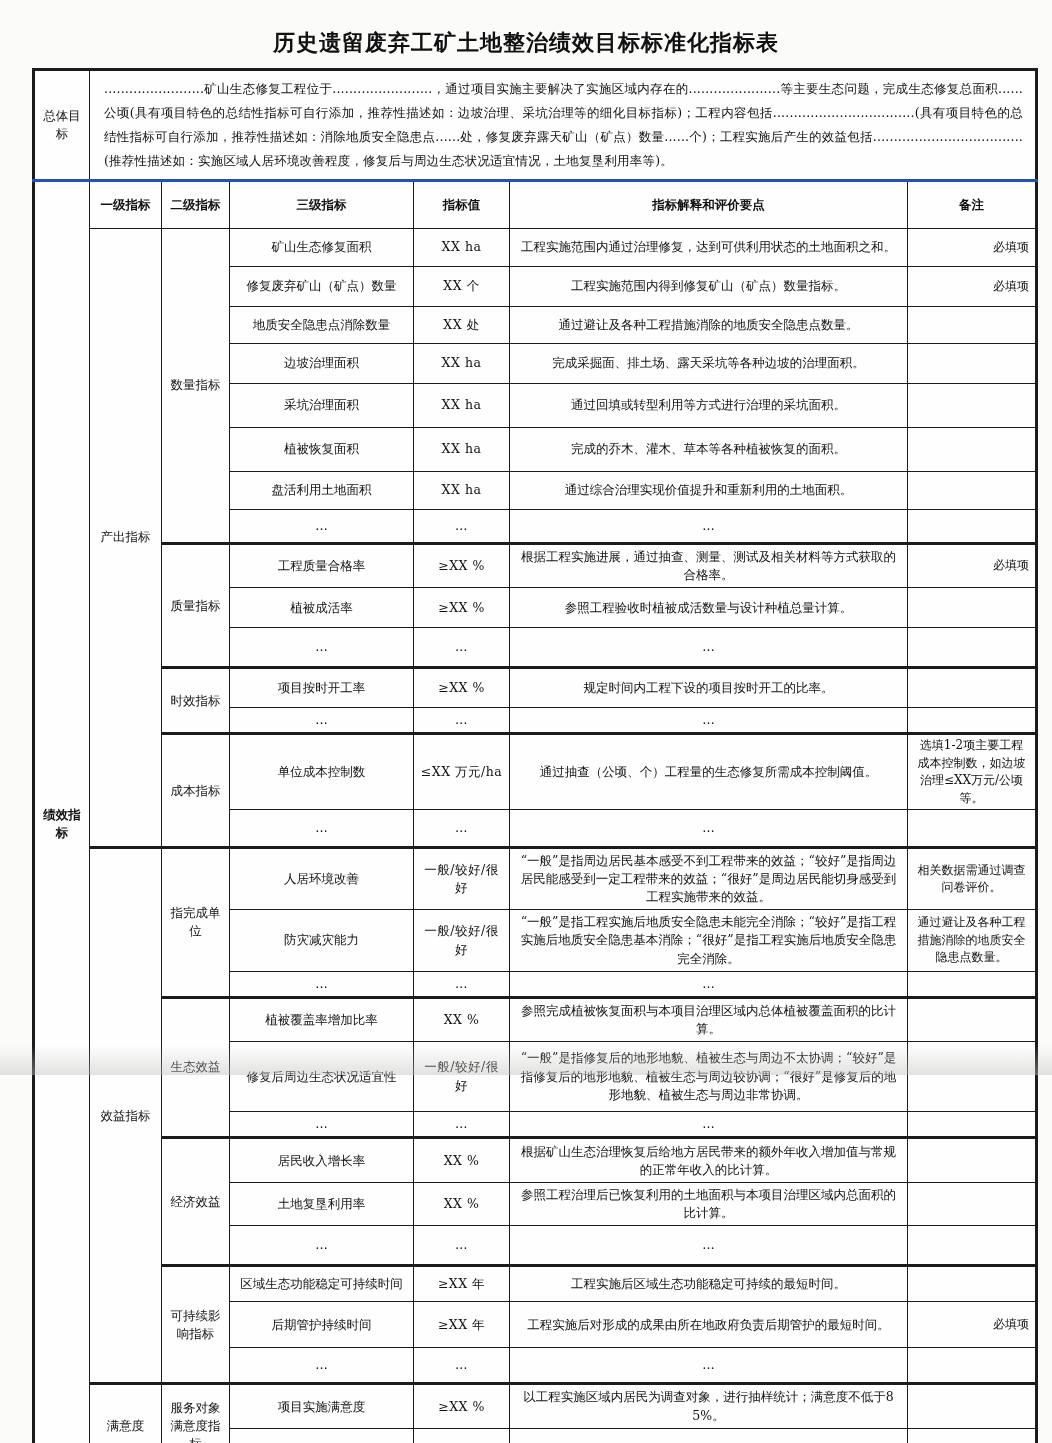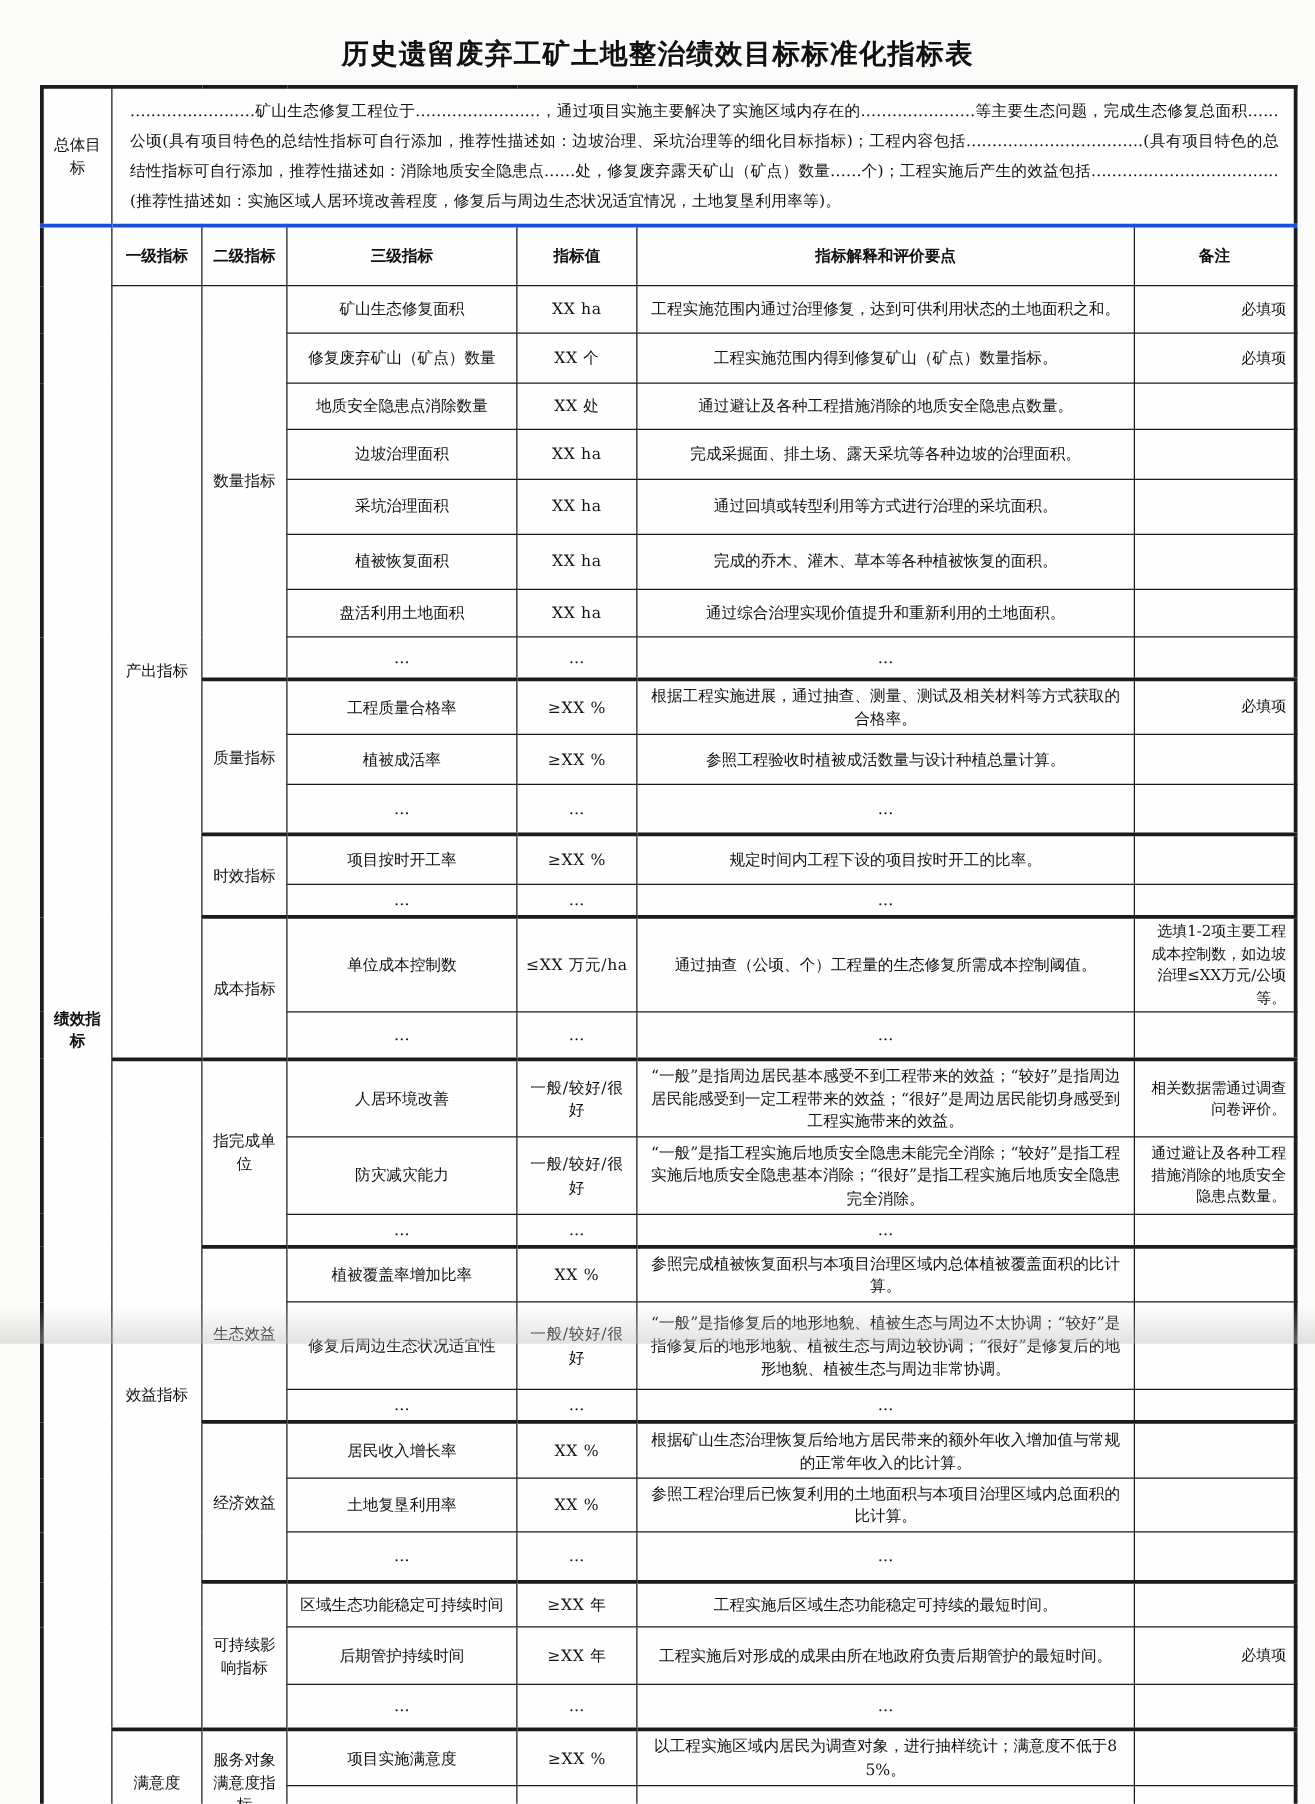--- a/index.html
+++ b/index.html
@@ -37,21 +37,21 @@
   .c{text-align:center;}
   .b{font-weight:normal;}
   .goal td{border-bottom:3px solid #1d4ed8;}
   .goal-text{
     text-align:justify;padding:6px 12px 6px 14px;
     font-size:12.5px;line-height:1.92;letter-spacing:.2px;
   }
   .hdr td{font-weight:bold;}
   .exp{text-align:center;padding:3px 9px;}
   .rem{font-size:12px;padding:2px 6px;text-align:right;}
-  .rem.left{text-align:right;}
+  .rem.left{text-align:center;}
   .gs td{border-top:3px solid #1b1b1b;}
   .val{letter-spacing:.5px;}
 </style>
 </head>
 <body>
 
 <div class="page">
   <div class="doc-title">历史遗留废弃工矿土地整治绩效目标标准化指标表</div>
 
   <table class="main">

